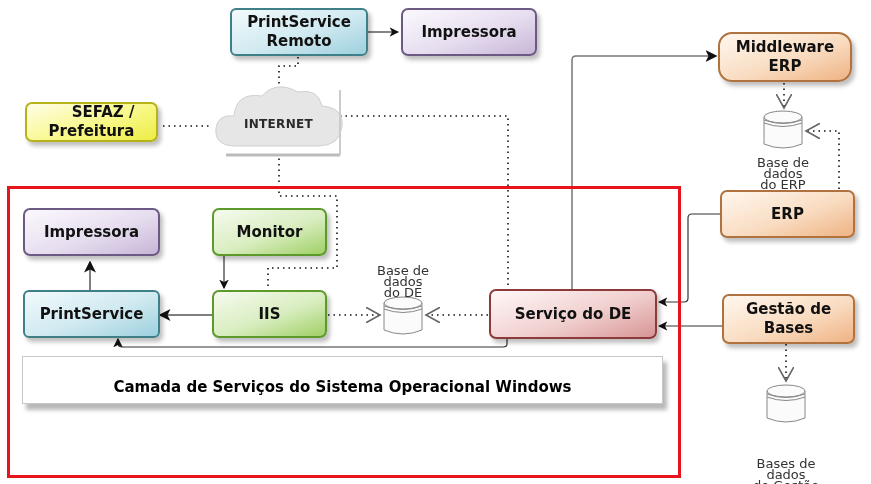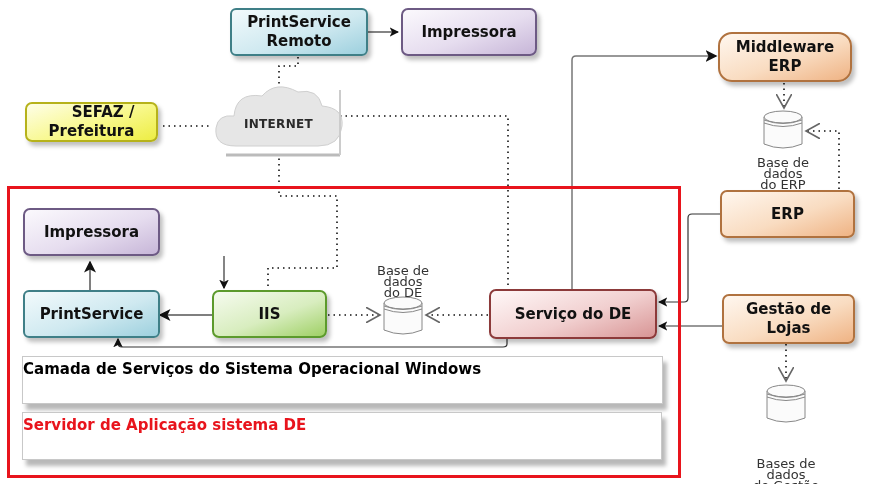--- a/index.html
+++ b/index.html
@@ -15,21 +15,21 @@
   .purple { border-color:#6d5a84; background:linear-gradient(160deg,#fbf9fd 0%,#e6ddef 55%,#c7b6d8 100%); }
   .yellow { border-color:#b6b21b; background:linear-gradient(160deg,#fefee8 0%,#f8f88a 55%,#eded44 100%); }
   .green  { border-color:#5c9a2c; background:linear-gradient(160deg,#f6fbef 0%,#d8edbf 55%,#9fd065 100%); }
   .orange { border-color:#b0723f; background:linear-gradient(160deg,#fff7ef 0%,#f9dcc1 55%,#efb384 100%); }
   .red    { border-color:#8c3a3a; background:linear-gradient(160deg,#fff8f8 0%,#f1cfcf 55%,#d89595 100%); }
   .cloud-label { position:absolute; font-weight:bold; font-size:12px; color:#2a2a2a; letter-spacing:0.3px; }
   .db-label { position:absolute; font-size:13px; line-height:11px; color:#333; text-align:center; }
   .layer {
     position:absolute; box-sizing:border-box; background:#fff; border:1px solid #c8c8c8;
     box-shadow:4px 6px 4px rgba(0,0,0,0.28);
-    font-weight:bold; font-size:15px; padding-top:3px;
+    font-weight:bold; font-size:15px; text-align:center; padding-top:21px;
   }
   #server-box { position:absolute; left:7px; top:186px; width:674px; height:292px; box-sizing:border-box; border:3px solid #e8141c; }
 </style>
 </head>
 <body>
 
 <div id="canvas">
 
   <svg class="links" viewBox="0 0 871 484">
     <defs>
@@ -96,34 +96,32 @@
   <div class="node blue" style="left:230px; top:8px;  width:138px; height:48px; white-space:pre-line;">PrintService
 Remoto</div>
   <div class="node purple" style="left:401px; top:8px;  width:136px; height:48px;">Impressora</div>
   <div class="node yellow" style="left:25px;  top:102px; width:133px; height:40px; white-space:pre-line;text-align:right;">SEFAZ /
 Prefeitura</div>
 
   <div class="node orange" style="left:718px; top:32px;  width:134px; height:50px; white-space:pre-line;border-radius:14px;">Middleware
 ERP</div>
   <div class="node orange" style="left:720px; top:190px; width:135px; height:48px;">ERP</div>
   <div class="node orange" style="left:722px; top:294px; width:133px; height:50px; white-space:pre-line;">Gestão de
-Lojas</div>
+Bases</div>
 
   <div class="node purple" style="left:23px;  top:208px; width:137px; height:48px;">Impressora</div>
+  <div class="node green" style="left:212px; top:208px; width:115px; height:48px;">Monitor</div>
   <div class="node blue" style="left:23px;  top:290px; width:137px; height:48px;">PrintService</div>
   <div class="node green" style="left:212px; top:290px; width:115px; height:48px;">IIS</div>
   <div class="node red" style="left:489px; top:289px; width:168px; height:50px;">Serviço do DE</div>
 
   <div class="db-label" style="left:368px; top:265px; width:70px; white-space:pre-line;">Base de dados
 do DE</div>
   <div class="db-label" style="left:748px; top:157px; width:70px; white-space:pre-line;">Base de dados
 do ERP</div>
   <div class="db-label" style="left:746px; top:434px; width:80px; white-space:pre-line;margin-top:24px;">Bases de dados
 do Gestão de
 Lojas</div>
 
   <div class="layer" style="left:22px; top:356px; width:641px; height:48px;">
     <span>Camada de Serviços do Sistema Operacional Windows</span>
   </div>
-  <div class="layer" style="left:22px; top:412px; width:640px; height:48px; color:#e8141c;">
-    <span>Servidor de Aplicação sistema DE</span>
-  </div>
 </div>
 
 </body></html>

